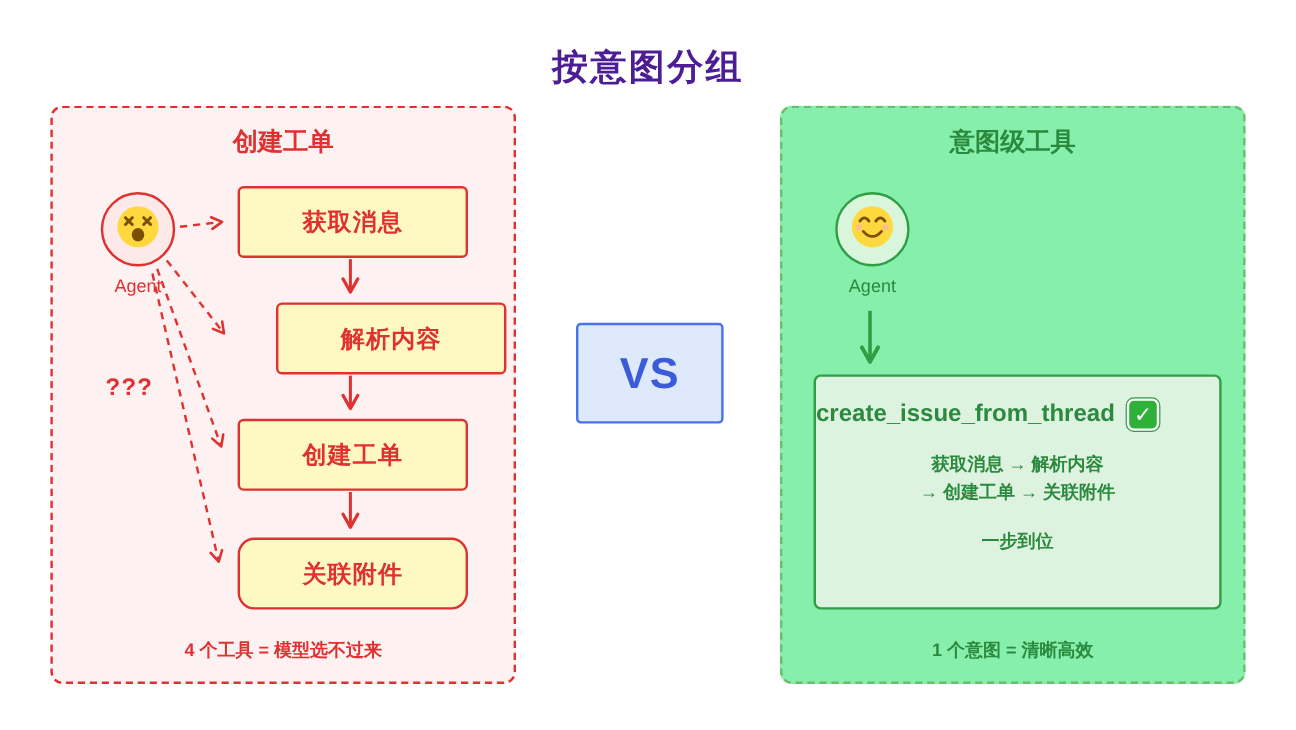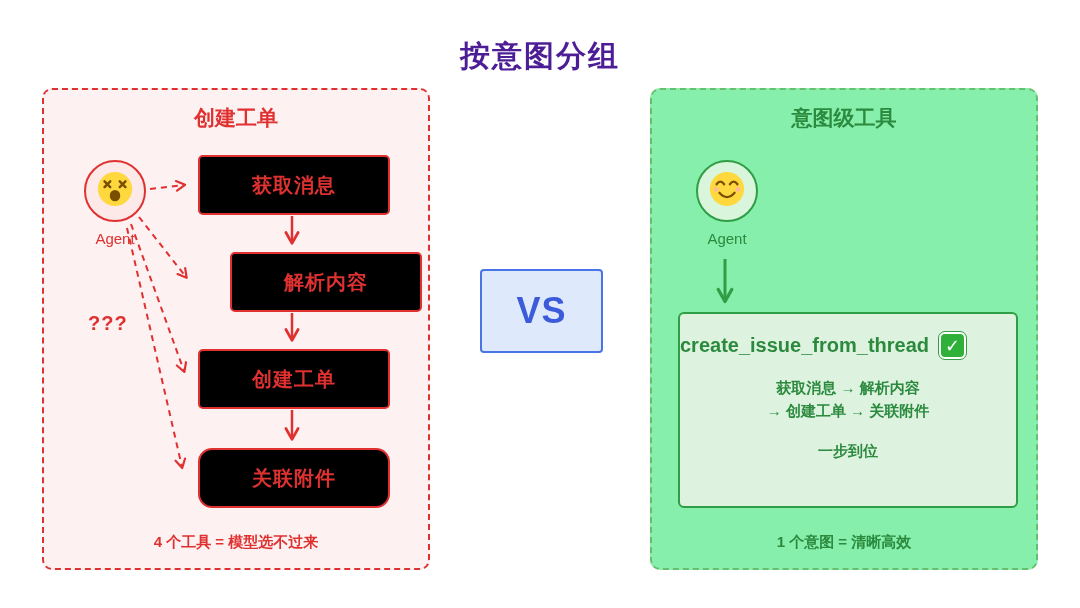--- a/index.html
+++ b/index.html
@@ -87,21 +87,21 @@
     letter-spacing: 1px;
   }
 
   
   .tool-box {
     position: absolute;
     left: 154px;
     width: 192px;
     height: 60px;
     border: 2px solid #e03131;
-    background: #000000;
+    background: #fef9c3;
     border-radius: 5px;
     display: flex; align-items: center; justify-content: center;
     color: #e03131;
     font-size: 20px;
     font-weight: bold;
     letter-spacing: 1px;
   }
   .tool-box.t0 { top: 65px; }
   .tool-box.t1 { top: 162px; margin-left: 32px; }
   .tool-box.t2 { top: 259px; }

